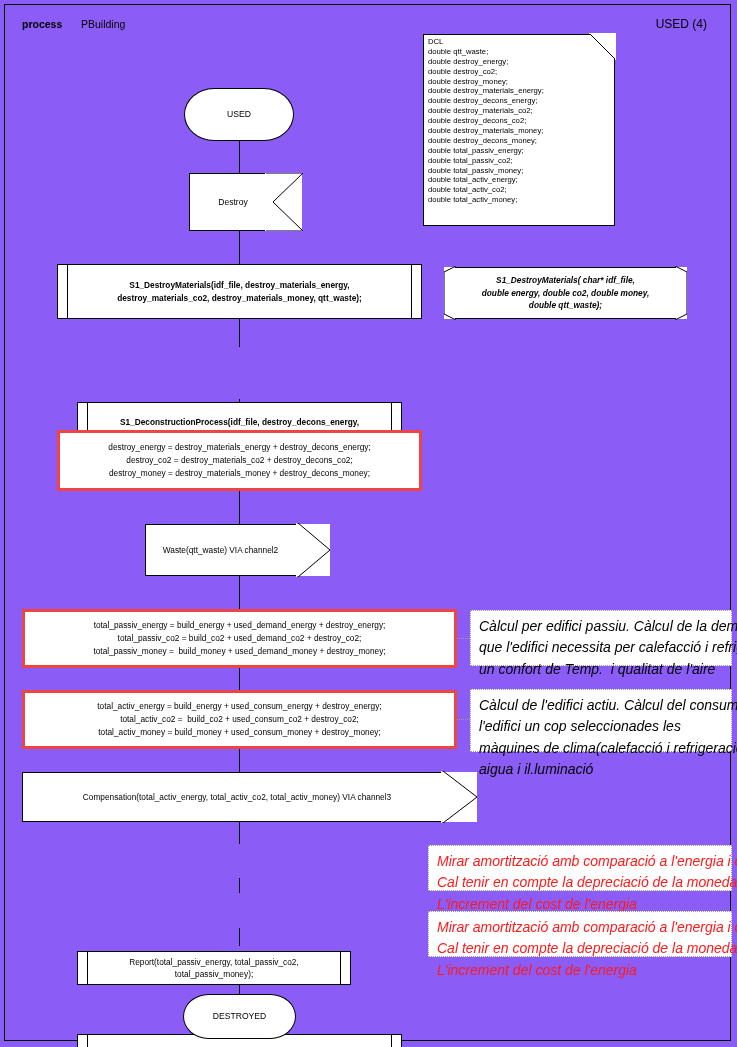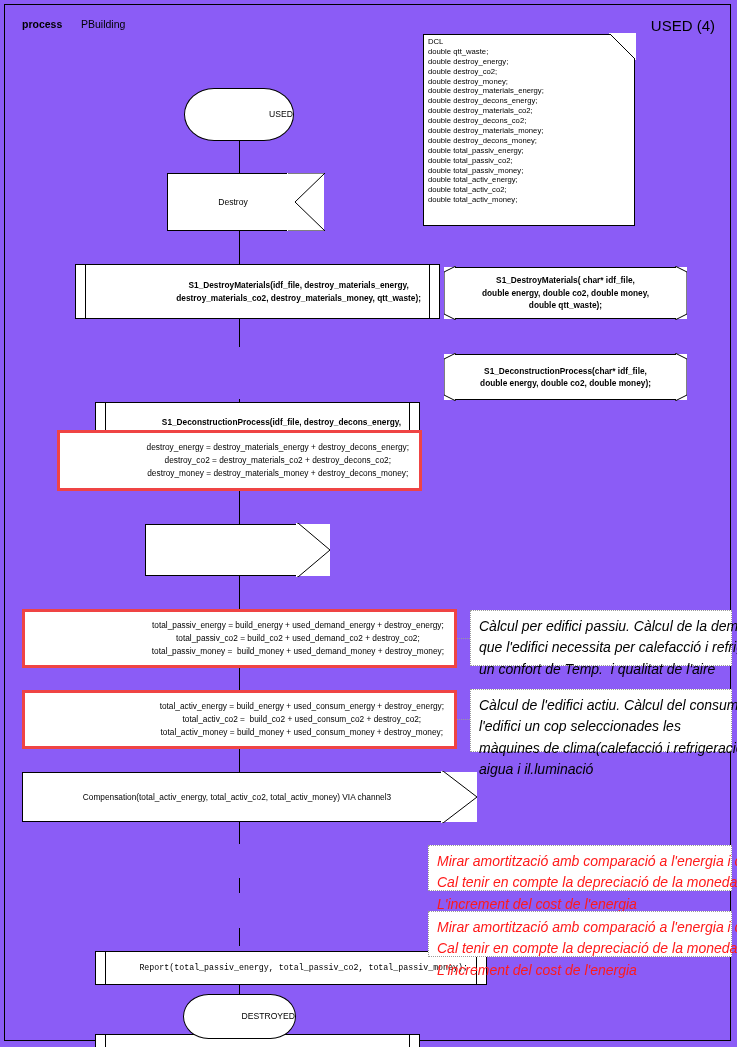--- a/index.html
+++ b/index.html
@@ -30,36 +30,36 @@
 
   
   .hdr {
     position: absolute;
     font-size: 10.5px;
     font-weight: bold;
     white-space: nowrap;
   }
   #hdr-process { left: 22px; top: 18px; }
   #hdr-name    { left: 81px; top: 18px; font-weight: normal; }
-  #hdr-used    { right: 22px; top: 17px; font-weight: normal; font-size: 15px;}
+  #hdr-used    { right: 30px; top: 17px; font-weight: normal; font-size: 12px;}
 
   
   .vline {
     position: absolute;
     width: 1px;
     background: #000000;
   }
 
   
   .shape {
     position: absolute;
     box-sizing: border-box;
     display: flex;
     align-items: center;
-    justify-content: flex-end;
+    justify-content: center;
     text-align: center;
     font-size: 8.3px;
     line-height: 1.45;
     background: #ffffff;
   }
 
   
   .state {
     border: 1px solid #000000;
     border-radius: 34px / 30px;
@@ -109,21 +109,20 @@
     position: absolute;
     right: 0;
     top: -1px;
     bottom: -1px;
   }
 
   
   .subproc {
     border: 1px solid #000000;
     position: relative;
-    margin-left: 18px;
   }
   .subproc::before,
   .subproc::after {
     content: "";
     position: absolute;
     top: 0;
     bottom: 0;
     width: 0;
     border-left: 1px solid #000000;
   }
@@ -229,21 +228,21 @@
 <body>
 
 <div id="page">
 
   <div class="page-border"></div>
 
   <div class="hdr" id="hdr-process">process</div>
   <div class="hdr" id="hdr-name">PBuilding</div>
   <div class="hdr" id="hdr-used">USED (4)</div>
 
-  <div class="note" style="left:423px; top:34px; width:212px; height:192px;">
+  <div class="note" style="left:423px; top:34px; width:192px; height:192px;">
     <div class="nbody"></div>
     <svg class="nfold" viewBox="0 0 27 27">
       <polygon points="0,0 27,0 27,27" fill="#ffffff" stroke="none"></polygon>
       <polyline points="0,0 27,27" fill="none" stroke="#000000" stroke-width="1"></polyline>
       <polyline points="0,0 0,0" fill="none" stroke="#000000" stroke-width="1"></polyline>
       <polyline points="27,0 0,0" fill="none" stroke="#ffffff" stroke-width="2"></polyline>
       <polyline points="27,27 27,0" fill="none" stroke="#ffffff" stroke-width="2"></polyline>
     </svg>
     <div class="ntext">DCL
 double qtt_waste;
@@ -274,73 +273,64 @@
   <div class="vline" style="left:239px; top:749px; height:23px;"></div>
   <div class="vline" style="left:239px; top:822px; height:22px;"></div>
   <div class="vline" style="left:239px; top:878px; height:15px;"></div>
   <div class="vline" style="left:239px; top:928px; height:18px;"></div>
   <div class="vline" style="left:239px; top:981px; height:13px;"></div>
 
   <div class="shape state" style="left:184px; top:88px; width:110px; height:53px;">
     <span>USED</span>
   </div>
 
-  <div class="recv" style="left:167px; top:173px; width:112px; height:56px;padding-left:44px;">
+  <div class="recv" style="left:189px; top:173px; width:112px; height:56px;">
     <svg class="notch" viewBox="0 0 38 58" preserveAspectRatio="none">
       <polyline points="0,0 38,0 8,29 38,58 0,58" fill="#ffffff" stroke="#000000" stroke-width="1" stroke-linejoin="miter"></polyline>
       <line x1="0" y1="0" x2="0" y2="58" stroke="#ffffff" stroke-width="2"></line>
     </svg>
     <div class="rlabel" style="padding-right:26px;">Destroy</div>
   </div>
 
   <div class="shape subproc" style="left:57px; top:264px; width:365px; height:55px;">
     <div class="inner" style="white-space:pre;">S1_DestroyMaterials(idf_file, destroy_materials_energy,
 destroy_materials_co2, destroy_materials_money, qtt_waste);</div>
   </div>
 
-  <div class="sig" style="left:444px; top:267px; width:243px; height:52px;">
+  <div class="sig" style="left:444px; top:267px; width:243px; height:52px;font-style:italic;">
     <svg class="cap-l" viewBox="0 0 12 54" preserveAspectRatio="none">
       <polyline points="12,0 0,6 0,48 12,54" fill="#ffffff" stroke="#000000" stroke-width="1"></polyline>
     </svg>
     <svg class="cap-r" viewBox="0 0 12 54" preserveAspectRatio="none">
       <polyline points="0,0 12,6 12,48 0,54" fill="#ffffff" stroke="#000000" stroke-width="1"></polyline>
     </svg>
     <div class="sigbody" style="white-space:pre;">S1_DestroyMaterials( char* idf_file,
 double energy, double co2, double money,
 double qtt_waste);</div>
   </div>
 
   <div class="shape subproc" style="left:77px; top:347px; width:325px; height:52px;">
     <div class="inner" style="white-space:pre;">S1_DeconstructionProcess(idf_file, destroy_decons_energy,
 destroy_decons_co2, destroy_decons_money);</div>
   </div>
 
-  <div class="sig" style="left:444px; top:354px; width:243px; height:46px;">
-    <svg class="cap-l" viewBox="0 0 12 48" preserveAspectRatio="none">
-      <polyline points="12,0 0,6 0,42 12,48" fill="#ffffff" stroke="#000000" stroke-width="1"></polyline>
-    </svg>
-    <svg class="cap-r" viewBox="0 0 12 48" preserveAspectRatio="none">
-      <polyline points="0,0 12,6 12,42 0,48" fill="#ffffff" stroke="#000000" stroke-width="1"></polyline>
-    </svg>
-    <div class="sigbody" style="white-space:pre;">S1_DeconstructionProcess(char* idf_file,
-double energy, double co2, double money);</div>
-  </div>
 
   <div class="shape proc" style="left:57px; top:430px; width:365px; height:61px;">
     <div class="inner" style="white-space:pre;">destroy_energy = destroy_materials_energy + destroy_decons_energy;
 destroy_co2 = destroy_materials_co2 + destroy_decons_co2;
 destroy_money = destroy_materials_money + destroy_decons_money;</div>
   </div>
 
   <div class="send" style="left:145px; top:524px; width:185px; height:52px;">
     <div class="sbody" style="right:32px;"></div>
     <svg class="point" style="width:34px;" viewBox="0 0 34 54" preserveAspectRatio="none">
       <polyline points="0,0 2,0 34,27 2,54 0,54" fill="#ffffff" stroke="#000000" stroke-width="1"></polyline>
       <line x1="0" y1="0" x2="0" y2="54" stroke="#ffffff" stroke-width="2"></line>
     </svg>
+    <div class="slabel" style="right:34px;">Waste(qtt_waste) VIA channel2</div>
   </div>
 
   <div class="shape proc" style="left:22px; top:609px; width:435px; height:59px;">
     <div class="inner" style="white-space:pre;">total_passiv_energy = build_energy + used_demand_energy + destroy_energy;
 total_passiv_co2 = build_co2 + used_demand_co2 + destroy_co2;
 total_passiv_money =  build_money + used_demand_money + destroy_money;</div>
   </div>
   <div class="dashlink" style="left:457px; top:638px; width:15px;"></div>
   <div class="comment" style="left:470px; top:610px; width:262px; height:56px;">Càlcul per edifici passiu. Càlcul de la demanda
 que l'edifici necessita per calefacció i refrigeració atenent
@@ -359,21 +349,21 @@
 
   <div class="send" style="left:22px; top:772px; width:455px; height:50px;">
     <div class="sbody" style="right:34px;"></div>
     <svg class="point" style="width:36px;" viewBox="0 0 36 52" preserveAspectRatio="none">
       <polyline points="0,0 2,0 36,26 2,52 0,52" fill="#ffffff" stroke="#000000" stroke-width="1"></polyline>
       <line x1="0" y1="0" x2="0" y2="52" stroke="#ffffff" stroke-width="2"></line>
     </svg>
     <div class="slabel" style="right:25px;text-align:center;">Compensation(total_activ_energy, total_activ_co2, total_activ_money) VIA channel3</div>
   </div>
 
-  <div class="shape subproc plain" style="left:77px; top:844px; width:392px; height:34px;font-family:Liberation Mono, monospace;">
+  <div class="shape subproc plain" style="left:77px; top:844px; width:274px; height:34px;">
     <div class="inner" style="padding:2px 18px;">Report(total_passiv_energy, total_passiv_co2, total_passiv_money);</div>
   </div>
   <div class="comment red" style="left:428px; top:845px; width:304px; height:46px;">Mirar amortització amb comparació a l'energia i co2 necessari.
 Cal tenir en compte la depreciació de la moneda i
 L'increment del cost de l'energia</div>
 
   <div class="shape subproc plain" style="left:77px; top:893px; width:325px; height:35px;">
     <div class="inner" style="padding:2px 18px;">Report(total_activ_energy, total_activ_co2, total_activ_money);</div>
   </div>
   <div class="comment red" style="left:428px; top:911px; width:304px; height:46px;">Mirar amortització amb comparació a l'energia i co2 necessari.

